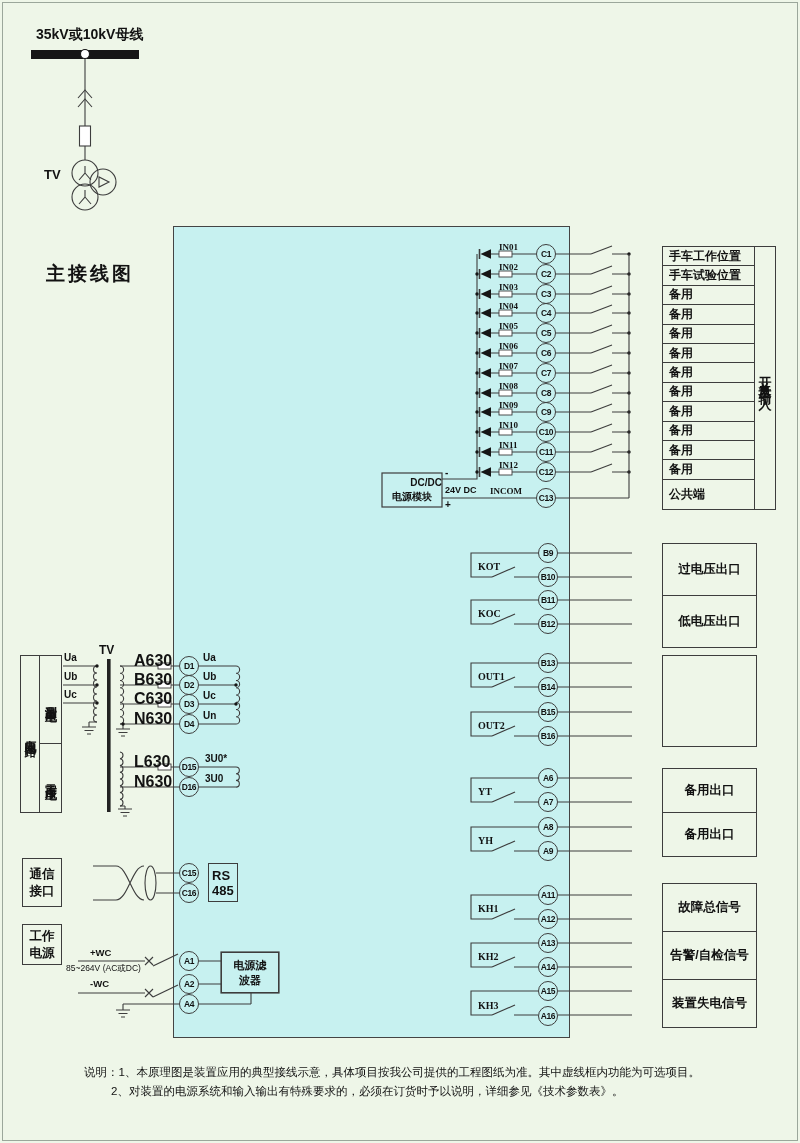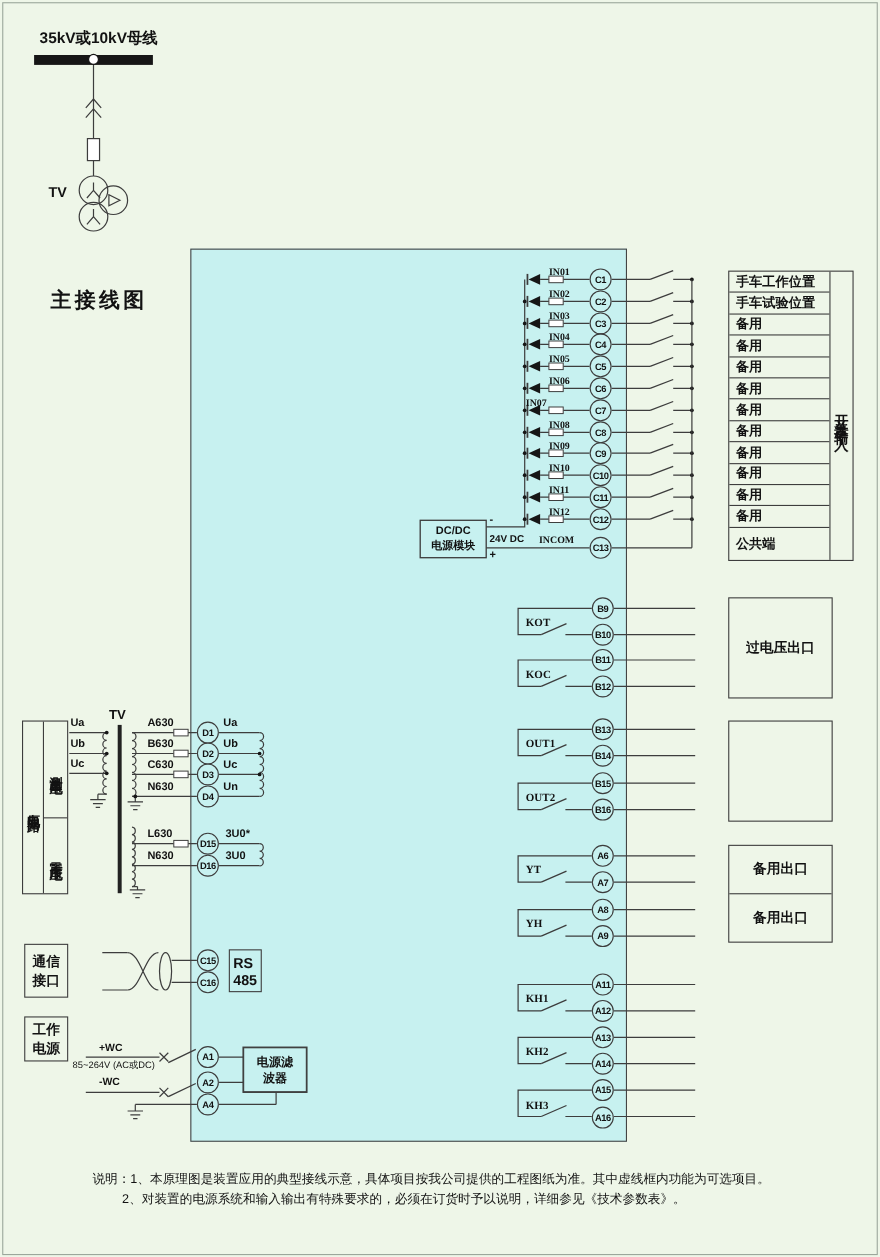--- a/index.html
+++ b/index.html
@@ -10,21 +10,21 @@
     font-family:"Liberation Sans","DejaVu Sans",sans-serif; color:#121212;
   }
   .frame { position:absolute; inset:2px; border:1px solid #9ba79b; }
   #device { position:absolute; left:173px; top:226px; width:397px; height:812px;
             background:#c7f1f0; border:1.5px solid #444; }
   svg.wires { position:absolute; left:0; top:0; }
   .lbl { position:absolute; white-space:nowrap; line-height:1.12; }
   .ra  { text-align:left;font-family:Liberation Serif, serif; }
   .b   { font-weight:bold; }
   .f9  { font-size:9px; }  .f95 { font-size:9.5px; } .f85 { font-size:8.5px; }
-  .f10 { font-size:10px; } .f105{ font-size:10px; }
+  .f10 { font-size:10px; } .f105{ font-size:16px; }
   .f12 { font-size:12px; font-weight:600; }
   .f125{ font-size:12.5px; font-weight:600; }
   .f13 { font-size:13px; }
   .f14 { font-size:14px; }
   .f19 { font-size:19px; letter-spacing:3px; }
   .f115{ font-size:11.5px; }
   .term { position:absolute; width:20px; height:20px; border:1.4px solid #3d3d3d;
           border-radius:50%; display:flex; align-items:center; justify-content:center;
           font-size:8.5px; font-weight:bold; letter-spacing:-0.4px; }
   .gbox { position:absolute; border:1.4px solid #3d3d3d; display:flex; flex-direction:column;
@@ -195,21 +195,21 @@
   <div class="lbl b f14" style="left:36px;top:27px">35kV或10kV母线</div>
   <div class="lbl b f13" style="left:44px;top:168px">TV</div>
   <div class="lbl b f19" style="left:46px;top:263px">主接线图</div>
 
   <div class="lbl b f9 ra" style="left:499px;top:242px;width:36px">IN01</div>
   <div class="lbl b f9 ra" style="left:499px;top:262px;width:36px">IN02</div>
   <div class="lbl b f9 ra" style="left:499px;top:282px;width:36px">IN03</div>
   <div class="lbl b f9 ra" style="left:499px;top:301px;width:36px">IN04</div>
   <div class="lbl b f9 ra" style="left:499px;top:321px;width:36px">IN05</div>
   <div class="lbl b f9 ra" style="left:499px;top:341px;width:36px">IN06</div>
-  <div class="lbl b f9 ra" style="left:478px;top:361px;width:36px">IN07</div>
+  <div class="lbl b f9 ra" style="left:499px;top:361px;width:36px">IN07</div>
   <div class="lbl b f9 ra" style="left:499px;top:381px;width:36px">IN08</div>
   <div class="lbl b f9 ra" style="left:499px;top:400px;width:36px">IN09</div>
   <div class="lbl b f9 ra" style="left:499px;top:420px;width:36px">IN10</div>
   <div class="lbl b f9 ra" style="left:499px;top:440px;width:36px">IN11</div>
   <div class="lbl b f9 ra" style="left:499px;top:460px;width:36px">IN12</div>
   <div class="lbl b f9 ra" style="left:490px;top:486px;width:45px">INCOM</div>
 
   <div class="term" style="left:536px;top:244px">C1</div>
   <div class="term" style="left:536px;top:264px">C2</div>
   <div class="term" style="left:536px;top:284px">C3</div>
@@ -217,21 +217,21 @@
   <div class="term" style="left:536px;top:323px">C5</div>
   <div class="term" style="left:536px;top:343px">C6</div>
   <div class="term" style="left:536px;top:363px">C7</div>
   <div class="term" style="left:536px;top:383px">C8</div>
   <div class="term" style="left:536px;top:402px">C9</div>
   <div class="term" style="left:536px;top:422px">C10</div>
   <div class="term" style="left:536px;top:442px">C11</div>
   <div class="term" style="left:536px;top:462px">C12</div>
   <div class="term" style="left:536px;top:488px">C13</div>
 
-  <div class="lbl b" style="left:382px;top:477px;width:60px;text-align:center;font-size:10px">DC/DC</div>
+  <div class="lbl b" style="left:382px;top:477px;width:60px;text-align:right;font-size:10px">DC/DC</div>
   <div class="lbl b" style="left:382px;top:491px;width:60px;text-align:center;font-size:10px">电源模块</div>
   <div class="lbl b f10" style="left:445px;top:467px">-</div>
   <div class="lbl b f9" style="left:445px;top:485px">24V DC</div>
   <div class="lbl b f10" style="left:445px;top:499px">+</div>
 
   <div class="lbl b f10 ra" style="left:478px;top:561px;width:56px">KOT</div>
   <div class="lbl b f10 ra" style="left:478px;top:608px;width:56px">KOC</div>
   <div class="lbl b f10 ra" style="left:478px;top:671px;width:56px">OUT1</div>
   <div class="lbl b f10 ra" style="left:478px;top:720px;width:56px">OUT2</div>
   <div class="lbl b f10 ra" style="left:478px;top:786px;width:56px">YT</div>
@@ -273,28 +273,34 @@
       <div class="incell">备用</div>
       <div class="incell">备用</div>
       <div class="incell">备用</div>
       <div class="incommon">公共端</div>
     </div>
     <div class="groupcol">
       <div class="vtext">开关量输入</div>
     </div>
   </div>
 
-  <div class="obox" style="left:662px;top:543px;width:95px;height:92px">
+  <div class="obox" style="left:662px;top:543px;width:95px;height:105px">
     <div class="ocell">过电压出口</div>
+    <div class="ocell">低电压出口</div>
   </div>
   <div class="obox" style="left:662px;top:655px;width:95px;height:92px">
   </div>
   <div class="obox" style="left:662px;top:768px;width:95px;height:89px">
     <div class="ocell">备用出口</div>
     <div class="ocell">备用出口</div>
+  </div>
+  <div class="obox" style="left:662px;top:883px;width:95px;height:145px">
+    <div class="ocell">故障总信号</div>
+    <div class="ocell">告警/自检信号</div>
+    <div class="ocell">装置失电信号</div>
   </div>
 
   <div class="vgrid" style="left:20px;top:655px;width:42px;height:158px">
     <div class="vg-left">
       <div class="vtext2">电压回路</div>
     </div>
     <div class="vg-right">
       <div class="vg-cell" style="height:88px">
         <div class="vtext2">测量电压</div>
       </div>

